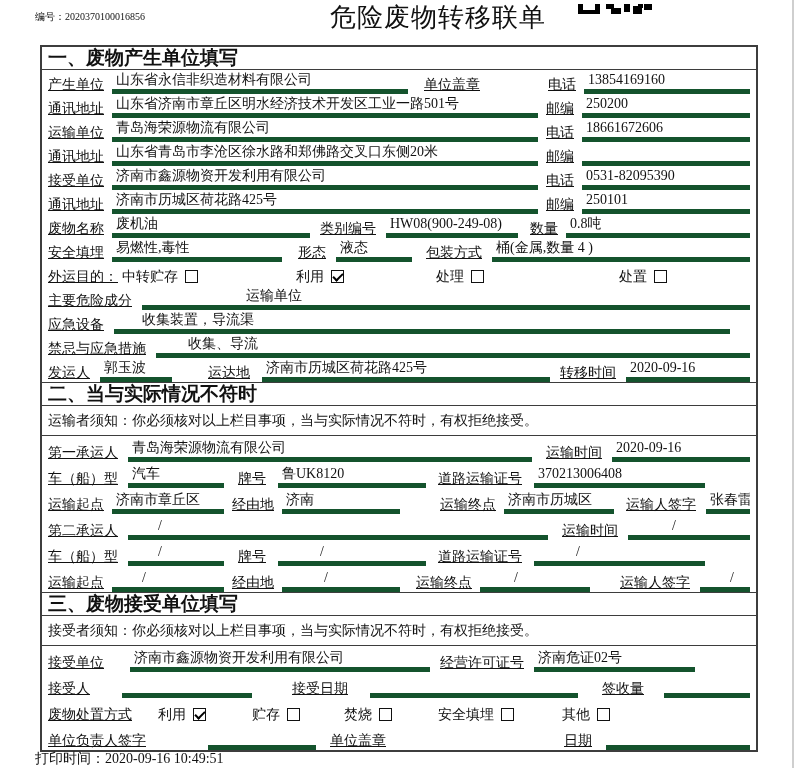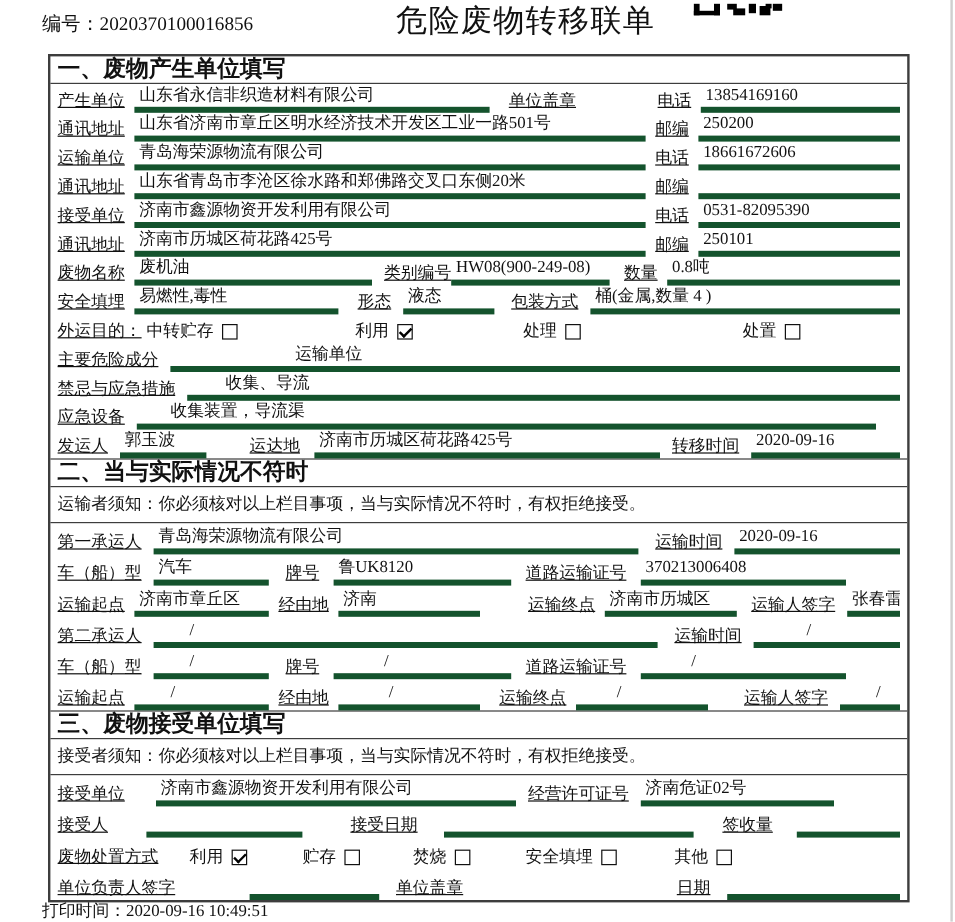--- a/index.html
+++ b/index.html
@@ -2,21 +2,21 @@
 <html><head>
 <meta charset="utf-8">
 <style>
   html,body{margin:0;padding:0;}
   body{width:796px;height:768px;overflow:hidden;background:#fff;
        font-family:"Liberation Serif","DejaVu Serif",serif;color:#111;}
   .page{position:relative;width:796px;height:768px;background:#fff;}
   .scan-edge{position:absolute;right:2px;top:0;width:2px;height:768px;background:#cfcfcf;}
   
   .hdr{position:relative;height:45px;}
-  .doc-no{position:absolute;left:35px;top:10px;font-size:16px;white-space:nowrap;}
+  .doc-no{position:absolute;left:35px;top:10px;font-size:10px;white-space:nowrap;}
   .doc-title{position:absolute;left:330px;top:0px;font-size:26px;font-weight:normal;letter-spacing:1px;white-space:nowrap;}
   .qr{position:absolute;left:578px;top:0;}
   
   .tbl{position:absolute;left:40px;top:45px;width:718px;border:2px solid #3d3d3d;background:#fff;box-sizing:border-box;}
   .sec-hd{font-weight:bold;font-size:19px;padding:2px 6px 3px 6px;border-bottom:1px solid #3d3d3d;line-height:17px;}
   .sec-hd.mid{border-top:1px solid #3d3d3d;}
   .note{font-size:14px;line-height:29px;height:29px;padding:0 6px;border-bottom:1px solid #3d3d3d;white-space:nowrap;}
   .row{display:flex;align-items:flex-end;height:24px;padding:0 6px;font-size:14px;white-space:nowrap;box-sizing:border-box;}
   .row.h26{height:26px;}
   .lbl{flex:none;line-height:19px;text-decoration:underline;}
@@ -96,21 +96,21 @@
       <span class="lbl">通讯地址</span>
       <span class="ul" style="width:426px;margin-left:8px">济南市历城区荷花路425号</span>
       <span class="lbl" style="margin-left:8px">邮编</span>
       <span class="ul fill" style="margin-left:8px">250101</span>
     </div>
 
     <div class="row">
       <span class="lbl">废物名称</span>
       <span class="ul" style="width:198px;margin-left:8px">废机油</span>
       <span class="lbl" style="margin-left:10px">类别编号</span>
-      <span class="ul" style="width:132px;">HW08(900-249-08)</span>
+      <span class="ul" style="width:132px;margin-left:10px">HW08(900-249-08)</span>
       <span class="lbl" style="margin-left:12px">数量</span>
       <span class="ul fill" style="margin-left:8px">0.8吨</span>
     </div>
 
     <div class="row">
       <span class="lbl">安全填埋</span>
       <span class="ul" style="width:170px;margin-left:8px">易燃性,毒性</span>
       <span class="lbl" style="margin-left:16px">形态</span>
       <span class="ul" style="width:76px;margin-left:10px">液态</span>
       <span class="lbl" style="margin-left:14px">包装方式</span>
@@ -136,27 +136,27 @@
         <span class="cb"></span>
       </span>
     </div>
 
     <div class="row">
       <span class="lbl">主要危险成分</span>
       <span class="ul fill" style="margin-left:10px;text-indent:100px">运输单位</span>
     </div>
 
     <div class="row">
+      <span class="lbl">应急设备</span>
+      <span class="ul fill" style="margin-left:10px;margin-right:20px;text-indent:24px">收集装置，导流渠</span>
+    </div>
+
+    <div class="row">
       <span class="lbl">禁忌与应急措施</span>
       <span class="ul fill" style="margin-left:10px;text-indent:28px">收集、导流</span>
-    </div>
-
-    <div class="row">
-      <span class="lbl">应急设备</span>
-      <span class="ul fill" style="margin-left:10px;margin-right:20px;text-indent:24px">收集装置，导流渠</span>
     </div>
 
     <div class="row">
       <span class="lbl">发运人</span>
       <span class="ul" style="width:72px;margin-left:10px">郭玉波</span>
       <span class="lbl" style="margin-left:36px">运达地</span>
       <span class="ul" style="width:288px;margin-left:12px">济南市历城区荷花路425号</span>
       <span class="lbl" style="margin-left:10px">转移时间</span>
       <span class="ul fill" style="margin-left:10px">2020-09-16</span>
     </div>

